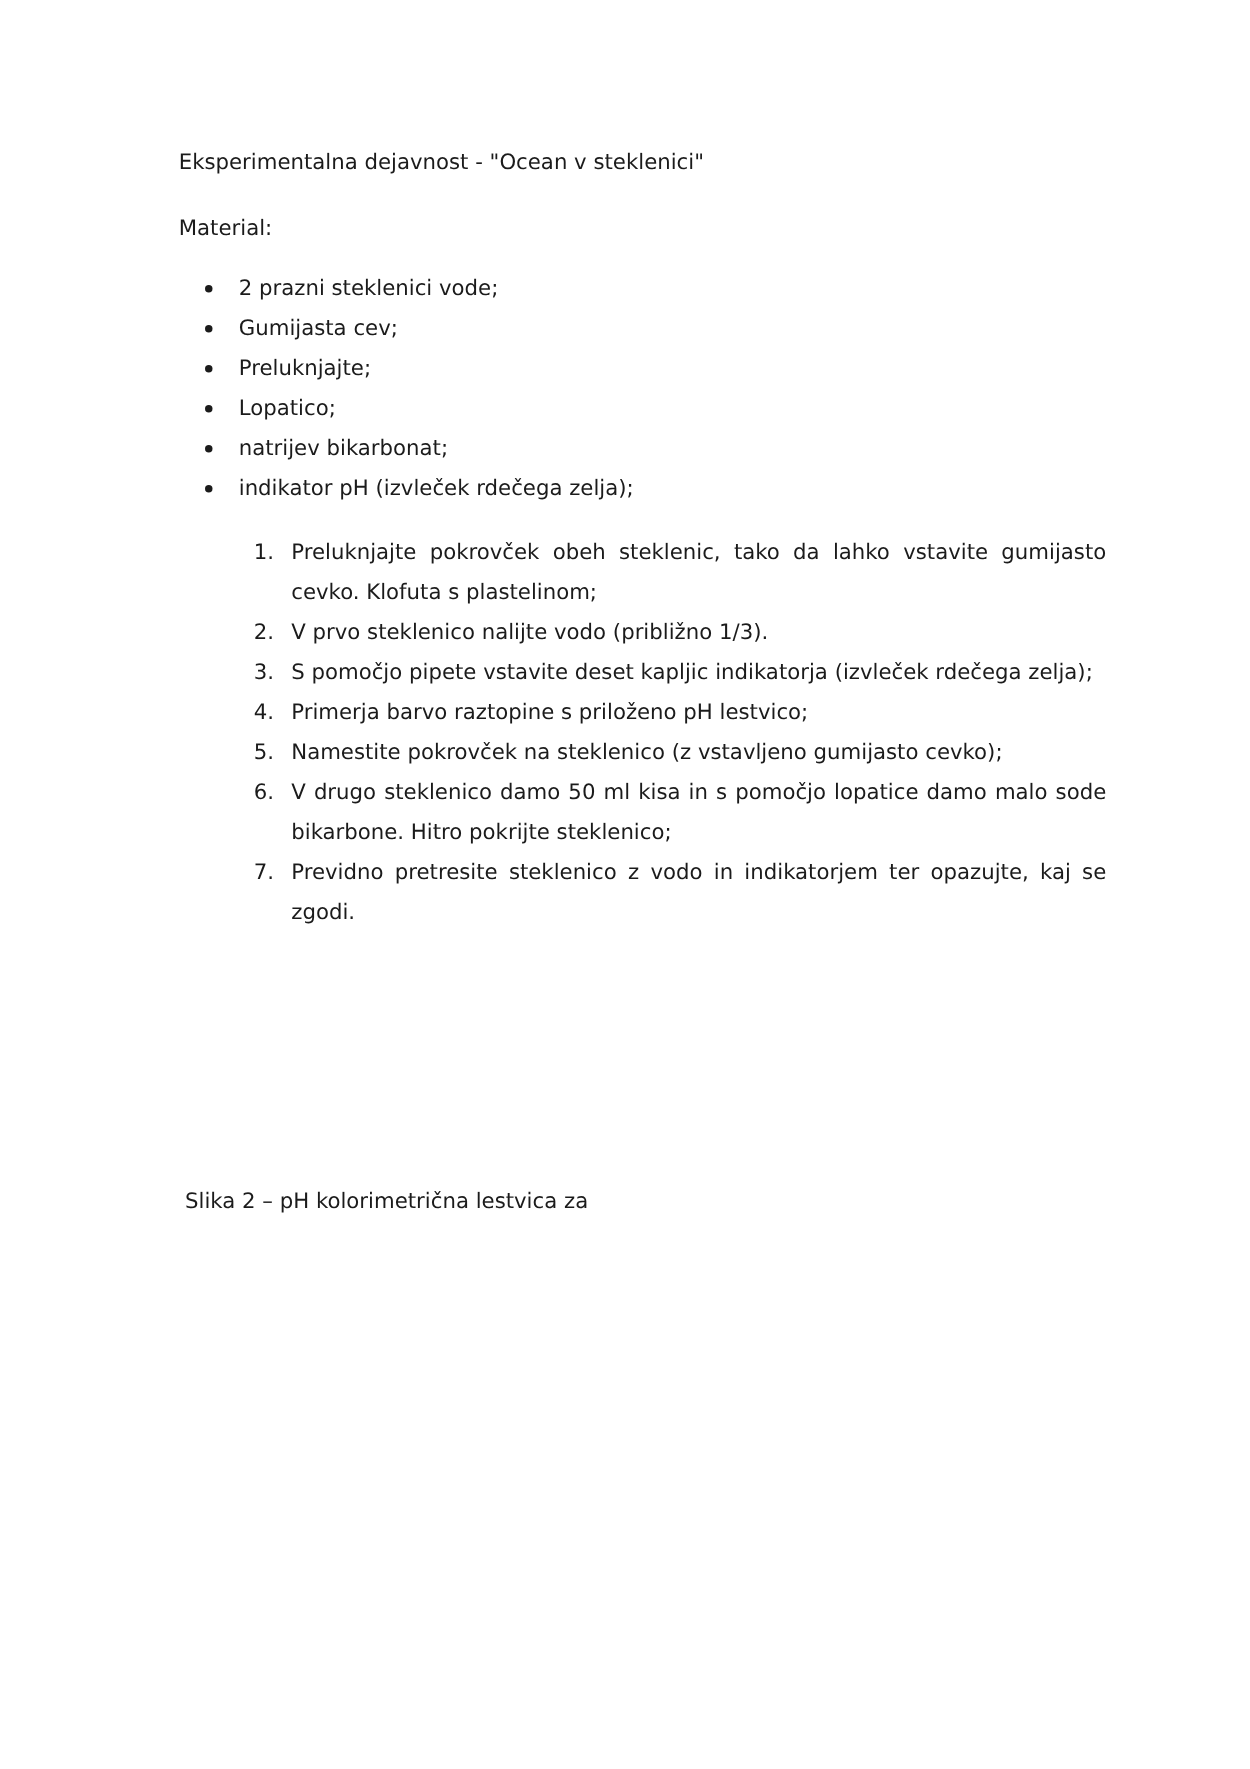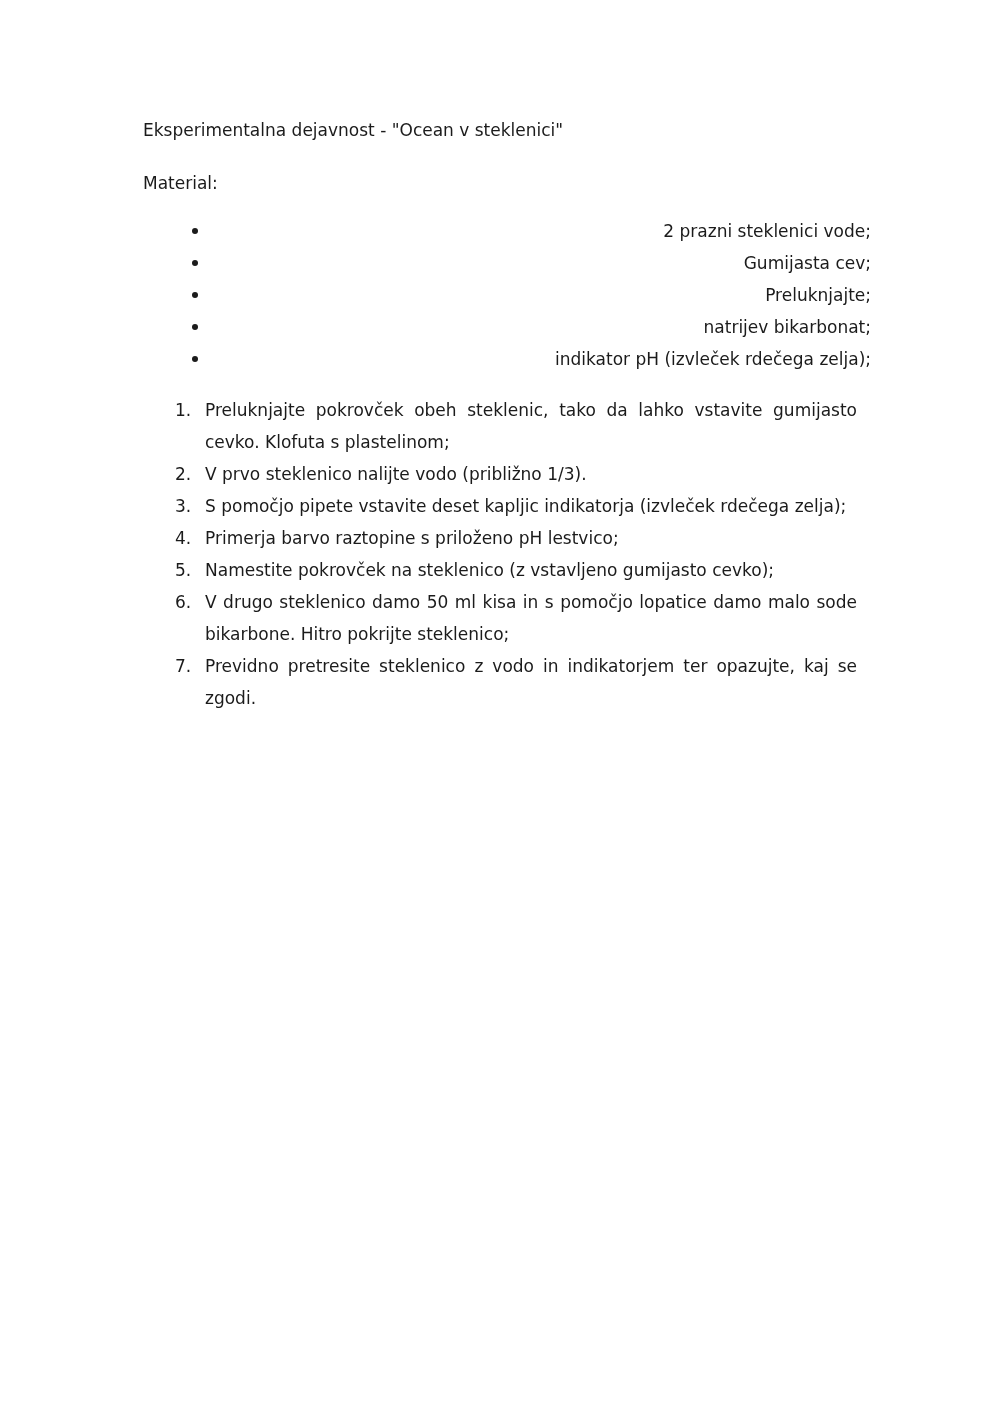--- a/index.html
+++ b/index.html
@@ -18,44 +18,43 @@
     height: 1415px;
     padding: 119px 143px 0 143px;
     background: #ffffff;
   }
   .doc-title { line-height: 22px; white-space: nowrap; }
   .section-heading { line-height: 22px; }
   .material-heading { margin-top: 31px; }
 
   ul.materials {
     list-style: none;
-    margin: 21px 0 0 76px;
+    margin: 21px 0 0 48px;
     padding: 0;
     width: 652px;
     line-height: 32px;
-    text-align: right;
   }
   ul.materials li { position: relative; }
   ul.materials li::before {
     content: "";
     position: absolute;
     left: -27px;
     top: 13px;
     width: 6px;
     height: 6px;
     border-radius: 50%;
     background: #1b1b1b;
   }
 
   .procedure-heading { margin-top: 20px; }
 
   ol.steps {
     list-style: none;
     counter-reset: step;
-    margin: 19px 0 0 62px;
+    margin: 19px 0 0 90px;
     padding: 0;
     width: 652px;
     line-height: 32px;
     text-align: justify;
   }
   ol.steps li {
     counter-increment: step;
     position: relative;
   }
   ol.steps li::before {
@@ -78,29 +77,31 @@
 <div class="page">
 
   <div class="doc-title">Eksperimentalna dejavnost - "Ocean v steklenici"</div>
 
   <div class="section-heading material-heading">Material:</div>
 
   <ul class="materials">
       <li>2 prazni steklenici vode;</li>
       <li>Gumijasta cev;</li>
       <li>Preluknjajte;</li>
+      <li>Lopatico;</li>
       <li>natrijev bikarbonat;</li>
       <li>indikator pH (izvleček rdečega zelja);</li>
     </ul>
 
 
   <ol class="steps">
       <li>Preluknjajte pokrovček obeh steklenic, tako da lahko vstavite gumijasto cevko. Klofuta s plastelinom;</li>
       <li>V prvo steklenico nalijte vodo (približno 1/3).</li>
       <li>S pomočjo pipete vstavite deset kapljic indikatorja (izvleček rdečega zelja);</li>
       <li>Primerja barvo raztopine s priloženo pH lestvico;</li>
       <li>Namestite pokrovček na steklenico (z vstavljeno gumijasto cevko);</li>
       <li>V drugo steklenico damo 50 ml kisa in s pomočjo lopatice damo malo sode bikarbone. Hitro pokrijte steklenico;</li>
       <li>Previdno pretresite steklenico z vodo in indikatorjem ter opazujte, kaj se zgodi.</li>
     </ol>
 
+  <div class="figure-caption">Slika 2 – pH kolorimetrična lestvica za</div>
 
 </div>
 
 </body></html>

